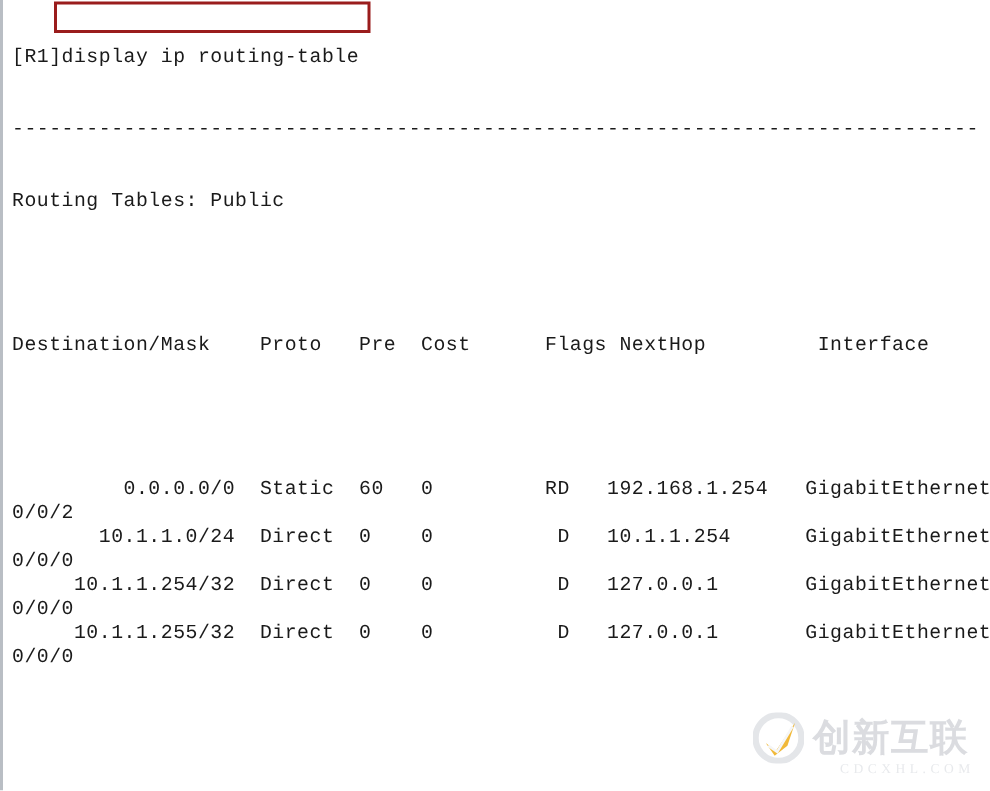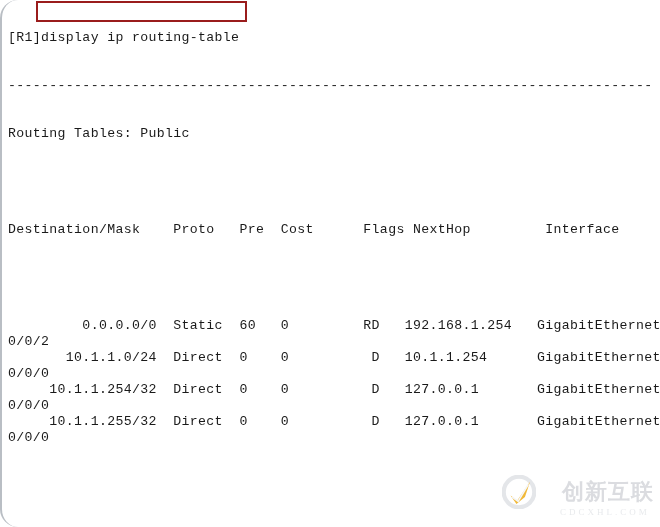--- a/index.html
+++ b/index.html
@@ -15,21 +15,20 @@
     font-family: "Liberation Mono", "DejaVu Sans Mono", monospace;
   }
   .terminal {
     position: relative;
     width: 660px;
     height: 527px;
     background: #ffffff;
     box-sizing: border-box;
     border-left: 2px solid #b9bec4;
     overflow: hidden;
-    border-radius: 18px;
   }
   .console-text {
     position: absolute;
     top: -2px;
     left: 6px;
     right: 0;
     font-family: "Liberation Mono", "DejaVu Sans Mono", monospace;
     font-size: 13.2px;
     line-height: 16px;
     letter-spacing: 0.35px;
@@ -71,27 +70,26 @@
     left: 0;
     top: 2px;
     width: 34px;
     height: 34px;
   }
   .wm-text {
     position: absolute;
     left: 40px;
     top: 4px;
     font-family: "DejaVu Sans", sans-serif;
-    font-size: 22px;
+    font-size: 25px;
     font-weight: bold;
     color: #d8dade;
     letter-spacing: 1px;
     line-height: 30px;
     white-space: nowrap;
-    margin-left: 20px;
   }
   .wm-sub {
     position: absolute;
     left: 58px;
     top: 34px;
     font-family: Liberation Serif, serif;
     font-size: 9px;
     color: #e6e8eb;
     letter-spacing: 3px;
     white-space: nowrap;

